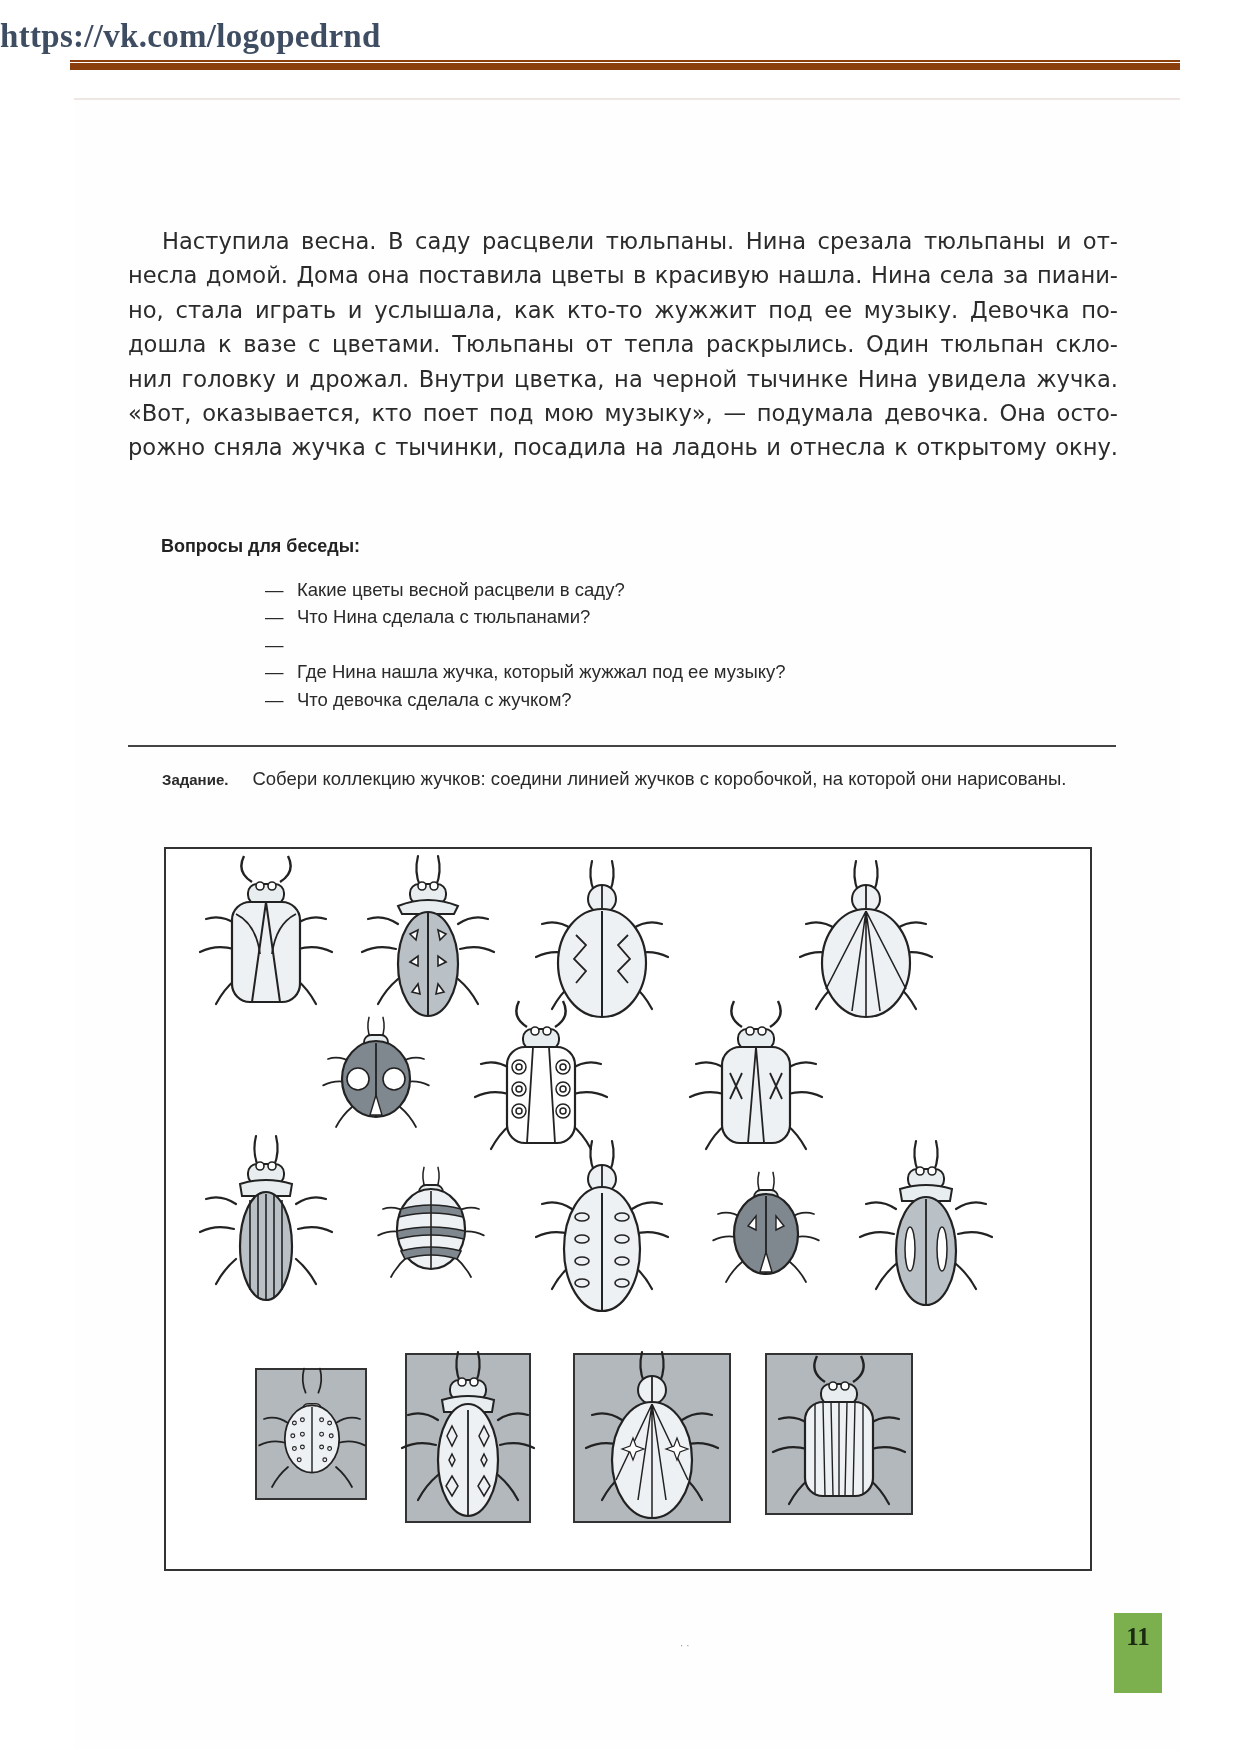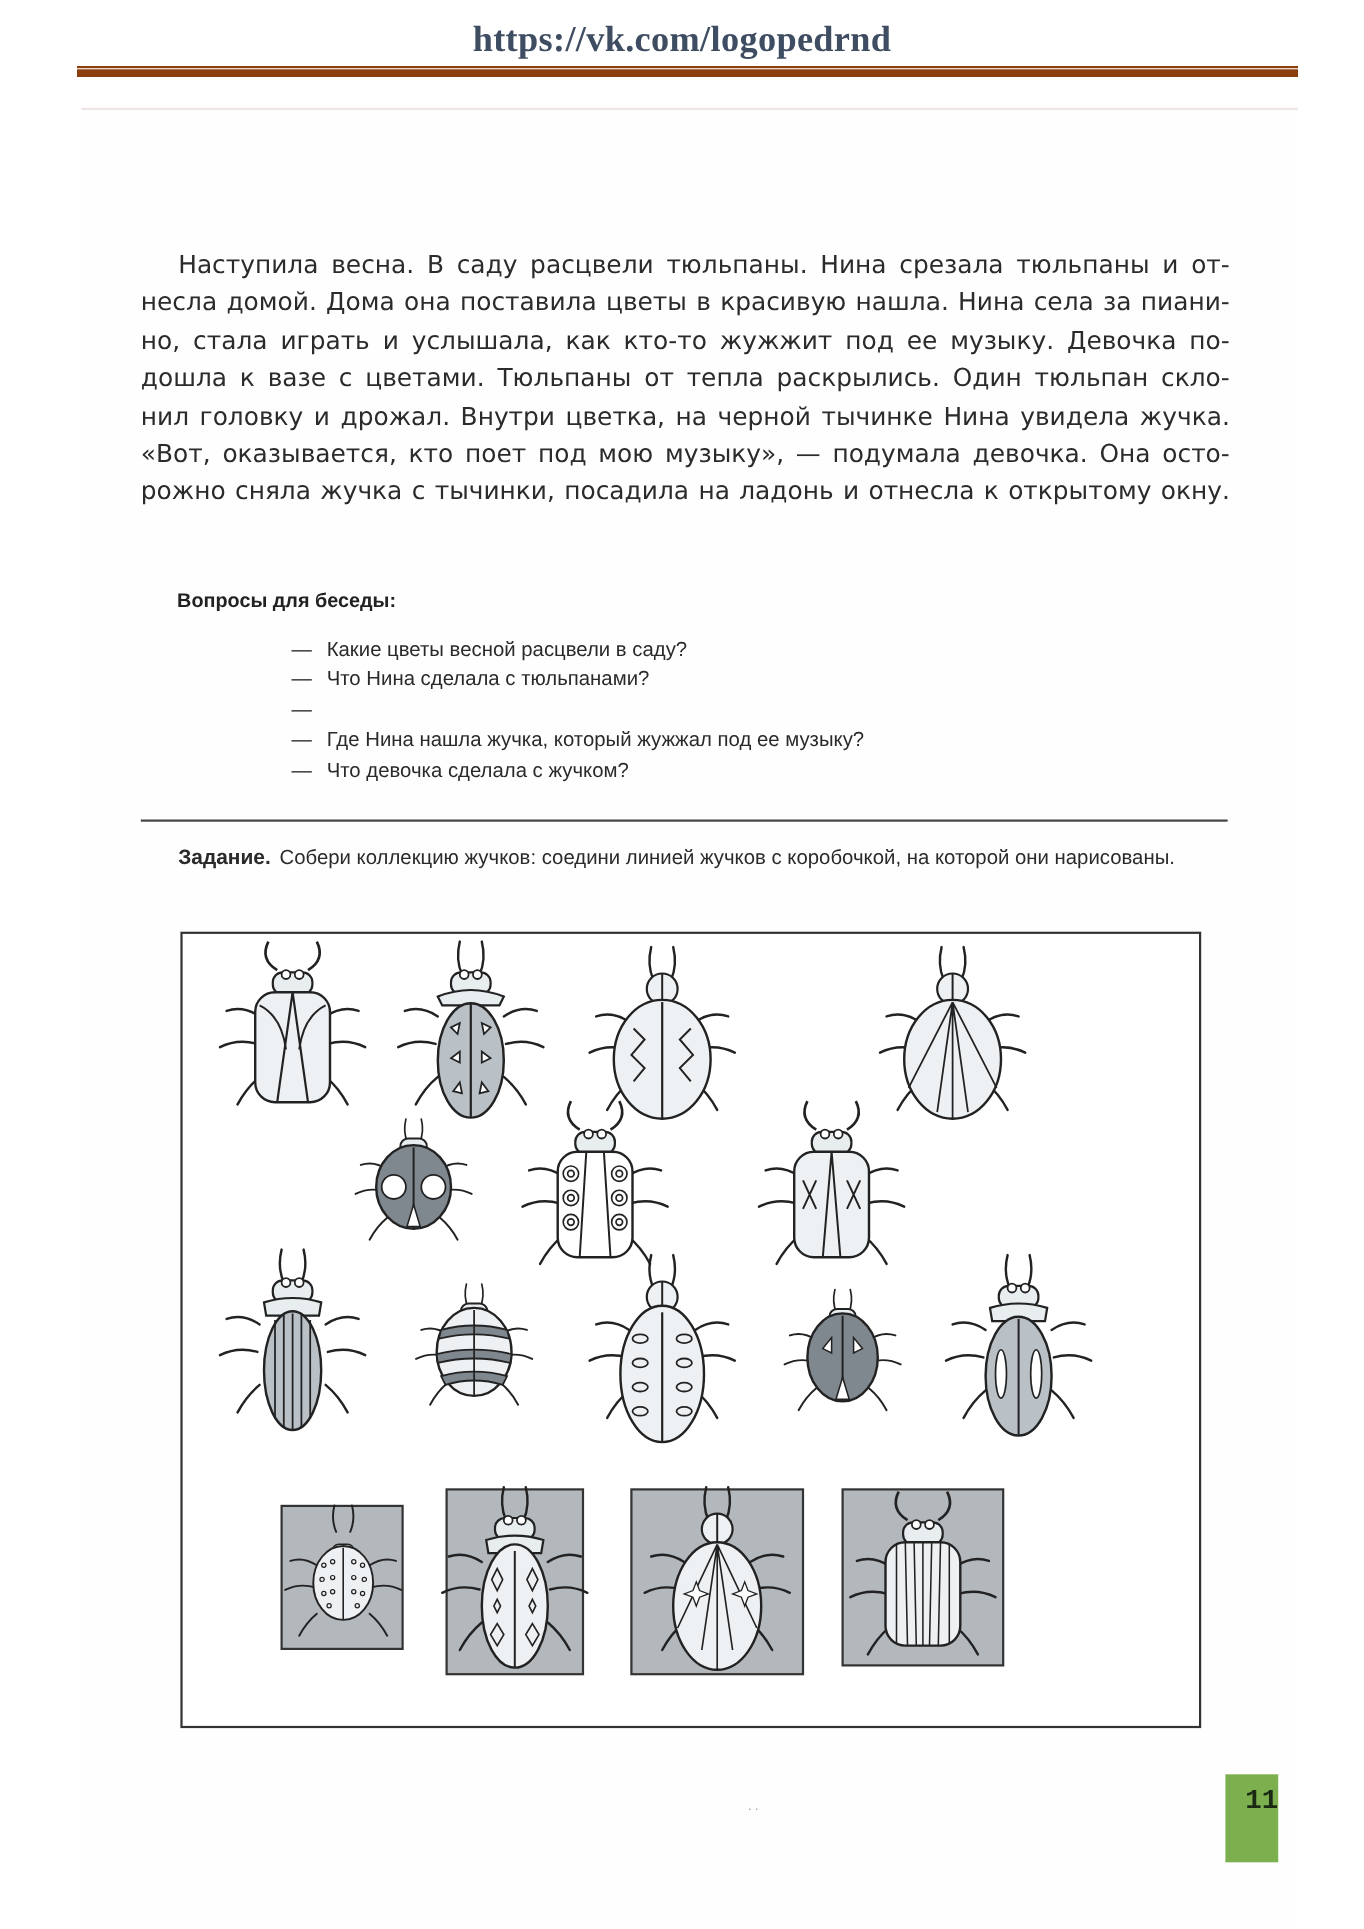--- a/index.html
+++ b/index.html
@@ -3,21 +3,21 @@
 <meta charset="utf-8">
 <style>
   html, body { margin: 0; padding: 0; }
   body {
     width: 1240px; height: 1754px; position: relative; overflow: hidden;
     background: #ffffff;
     font-family: "DejaVu Sans", sans-serif;
     color: #222;
   }
   .header-url {
-    position: absolute; left: 0; top: 18px; width: 1240px; text-align: center;
+    position: absolute; left: 0; top: 18px; width: 1240px; text-align: left;
     font-family: "Liberation Serif", serif; font-weight: bold; font-size: 33px;
     color: #3f4d63; letter-spacing: 0.3px;
   }
   .rule-thin { position: absolute; left: 70px; width: 1110px; top: 60px; height: 2px; background: #8b3f0f; }
   .rule-thick { position: absolute; left: 70px; width: 1110px; top: 63px; height: 7px; background: #8b3f0f; }
   .scan {
     position: absolute; left: 74px; top: 98px; width: 1106px; height: 1650px;
     background: #fefefe;
     border-top: 2px solid #efe7e4;
   }
@@ -37,29 +37,29 @@
     position: absolute; left: 265px; top: 576px; margin: 0; padding: 0; list-style: none;
     font-family: "Liberation Sans", sans-serif; font-size: 18.5px; line-height: 27.4px; color: #2a2a2a;
   }
   .q-list li { display: flex; }
   .q-list .dash { width: 32px; }
   .divider { position: absolute; left: 128px; top: 745px; width: 988px; height: 2px; background: #444; }
   .task {
     position: absolute; left: 128px; top: 765px; width: 990px;
     font-family: "Liberation Sans", sans-serif; font-size: 18.5px; line-height: 28px; color: #2a2a2a;
   }
-  .task .lbl { font-weight: bold; font-size: 19px; margin-left: 34px; margin-right: 8px; }
+  .task .lbl { font-weight: bold; font-size: 15px; margin-left: 34px; margin-right: 24px; }
   .panel {
     position: absolute; left: 164px; top: 847px; width: 924px; height: 720px;
     border: 2px solid #333; background: #fff;
   }
   .page-num {
     position: absolute; left: 1114px; top: 1613px; width: 48px; height: 80px;
-    background: #7cb04f; display: flex; justify-content: flex-end; padding-top: 10px; box-sizing: border-box;
-    font-family: Liberation Mono, monospace; font-weight: bold; font-size: 25px; color: #1b2a12;
+    background: #7cb04f; display: flex; justify-content: center; padding-top: 10px; box-sizing: border-box;
+    font-family: Liberation Serif, serif; font-weight: bold; font-size: 25px; color: #1b2a12;
   }
   .specks { position: absolute; left: 680px; top: 1640px; font-size: 10px; color: #999; }
 </style>
 </head>
 <body>
 
 <div class="header-url">https://vk.com/logopedrnd</div>
 <div class="rule-thin"></div>
 <div class="rule-thick"></div>
 

